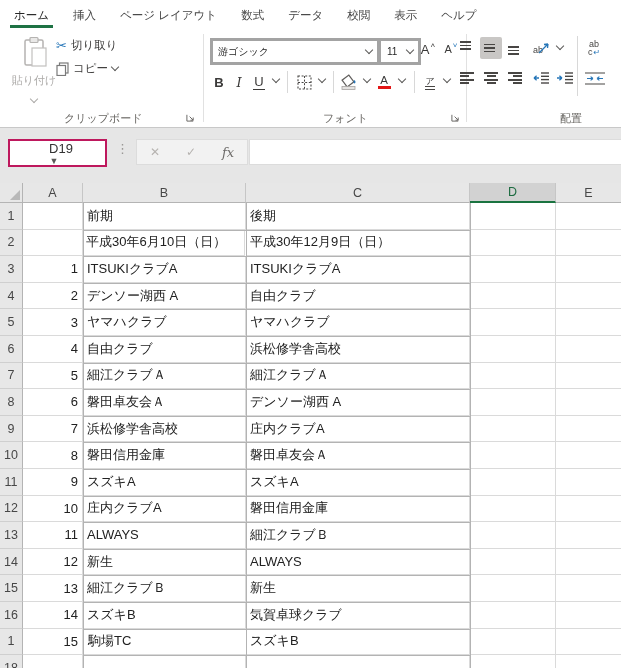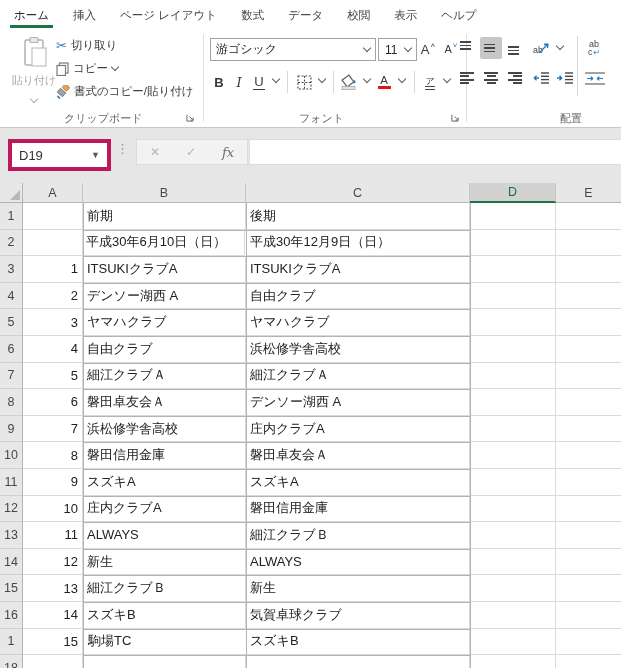--- a/index.html
+++ b/index.html
@@ -12,41 +12,41 @@
   .tab{position:relative;display:flex;align-items:center;padding:0 12px;font-size:11.5px;color:#444;cursor:default;}
   .tab.active{color:#262626;}
   .tab.active::after{content:"";position:absolute;left:8px;right:8px;bottom:2px;height:3px;background:#1e7244;}
   
   .ribbon{position:absolute;top:30px;left:0;width:621px;height:97px;background:#fff;border-bottom:1px solid #c8c8c8;}
   .gsep{position:absolute;top:4px;height:88px;width:1px;background:#e1e1e1;}
   .grouplabel{position:absolute;top:81px;font-size:11px;color:#696763;white-space:nowrap;}
   .launcher{position:absolute;top:83px;width:10px;height:10px;}
   .ritem{position:absolute;display:flex;align-items:center;gap:4px;font-size:11.5px;color:#3b3a39;white-space:nowrap;}
   .chev{display:inline-block;width:5px;height:5px;border-right:1.3px solid #5b5a58;border-bottom:1.3px solid #5b5a58;transform:rotate(45deg);margin-top:-3px;}
-  .combo{position:absolute;background:#fff;border:1px solid #a3a3a3;display:flex;align-items:center;font-size:12px;color:#262626;}
+  .combo{position:absolute;background:#fff;border:3px solid #a3a3a3;display:flex;align-items:center;font-size:10px;color:#262626;}
   .combo .chev{margin-left:auto;margin-right:5px;}
   .disabled{color:#acaaa8;}
   .vbar{width:11px;height:1.6px;background:#484644;}
   .valign-ic{width:14px;height:14px;display:flex;flex-direction:column;gap:2px;}
   .valign-ic.v-top{justify-content:flex-start;}
   .valign-ic.v-mid{justify-content:center;}
   .valign-ic.v-bot{justify-content:flex-end;}
   .halign-ic{width:14px;height:12px;display:flex;flex-direction:column;justify-content:space-between;}
   .halign-ic.h-left{align-items:flex-start;}
   .halign-ic.h-center{align-items:center;}
   .halign-ic.h-right{align-items:flex-end;}
   .hb-l{height:1.6px;background:#484644;width:14px;}
   .hb-s{height:1.6px;background:#484644;width:9px;}
   .albtn{position:absolute;width:22px;height:22px;display:flex;align-items:center;justify-content:center;border-radius:2px;}
   .albtn.sel{background:#c9c7c5;}
   .fontbtn{position:absolute;height:22px;display:flex;align-items:center;justify-content:center;font-size:13px;color:#3b3a39;}
   .minisep{position:absolute;top:41px;height:22px;width:1px;background:#d8d8d8;}
   
   .fstrip{position:absolute;top:128px;left:0;width:621px;height:55px;background:#e6e6e6;}
-  .namebox{position:absolute;left:8px;top:11px;width:95px;height:24px;background:#fff;border:4px solid #be185d;display:flex;align-items:center;font-size:13px;color:#333;}
+  .namebox{position:absolute;left:8px;top:11px;width:95px;height:24px;background:#fff;border:2px solid #be185d;display:flex;align-items:center;font-size:13px;color:#333;flex-direction:column;}
   .namebox .txt{padding-left:7px;flex:1;}
   .nbarrow{font-size:9px;color:#5b5a58;padding-right:7px;}
   .dots{position:absolute;left:116px;top:13px;color:#9a9896;font-size:13px;letter-spacing:0;}
   .fxbox{position:absolute;left:136px;top:11px;width:110px;height:24px;background:#f2f2f2;border:1px solid #dcdcdc;display:flex;align-items:center;justify-content:space-around;}
   .fxbox .b{font-size:12px;color:#b6b3b0;}
   .fxglyph{font-size:13px;color:#6e6c6a;font-style:italic;font-family:"DejaVu Serif","Liberation Serif",serif;}
   .fml{position:absolute;left:249px;top:11px;width:372px;height:24px;background:#fff;border:1px solid #dcdcdc;border-right:none;}
   
   .sheet{position:absolute;top:183px;left:0;width:621px;height:485px;background:#fff;overflow:hidden;}
   .hdr{position:absolute;top:0;height:20px;background:#e7e7e7;border-right:1px solid #c6c6c6;border-bottom:1px solid #b4b4b4;display:flex;align-items:center;justify-content:center;font-size:12.5px;color:#474747;box-sizing:border-box;}
@@ -95,30 +95,20 @@
     <div class="ritem" style="left:56px;top:31px;">
       <span>
         <svg width="13" height="14" viewBox="0 0 13 14">
           <rect x="3.5" y="1" width="8.5" height="10" fill="#fff" stroke="#7a7a7a" stroke-width="1.2"></rect>
           <rect x="1" y="3.5" width="8.5" height="10" fill="#fff" stroke="#7a7a7a" stroke-width="1.2"></rect>
         </svg>
       </span>
       <span>コピー</span>
       <span class="chev"></span>
     </div>
-    <div class="ritem" style="left:56px;top:54px;">
-      <span>
-        <svg width="14" height="14" viewBox="0 0 14 14">
-          <rect x="7" y="0" width="6" height="5" rx="1" transform="rotate(40 10 2.5)" fill="#e2a25b" stroke="#b97c33" stroke-width="0.8"></rect>
-          <rect x="2" y="5" width="7" height="5" transform="rotate(40 5.5 7.5)" fill="#9aa3a8" stroke="#6e7578" stroke-width="0.8"></rect>
-          <path d="M1.5 11 L4 13.5" stroke="#2676b8" stroke-width="1.6"></path>
-        </svg>
-      </span>
-      <span>書式のコピー/貼り付け</span>
-    </div>
     <div class="grouplabel" style="left:64px;">クリップボード</div>
     <div class="launcher" style="left:186px;">
       <svg width="9" height="9" viewBox="0 0 10 10">
           <path d="M1 2 v7 h7 M4 4 l4 4 M8 5 v3 h-3" fill="none" stroke="#6b6967" stroke-width="1.1"></path>
         </svg>
     </div>
   </div>
   <div class="gsep" style="left:203px;"></div>
 
   <div class="abs" style="left:203px;top:0;width:263px;height:96px;">
@@ -175,21 +165,21 @@
     </div>
     <span class="chev" style="position:absolute;left:196px;top:49px;"></span>
     <div class="minisep" style="left:211px;"></div>
 
     <div class="fontbtn" style="left:218px;top:41px;width:18px;flex-direction:column;gap:1px;">
       <span style="font-size:9px;line-height:8px;">ア</span>
       <span style="display:block;width:10px;height:1.4px;background:#484644;box-shadow:0 3px 0 #484644;"></span>
     </div>
     <span class="chev" style="position:absolute;left:241px;top:49px;"></span>
 
-    <div class="grouplabel" style="left:96px;">フォント</div>
+    <div class="grouplabel" style="left:120px;">フォント</div>
     <div class="launcher" style="left:248px;">
       <svg width="9" height="9" viewBox="0 0 10 10">
           <path d="M1 2 v7 h7 M4 4 l4 4 M8 5 v3 h-3" fill="none" stroke="#6b6967" stroke-width="1.1"></path>
         </svg>
     </div>
   </div>
   <div class="gsep" style="left:466px;"></div>
 
   <div class="abs" style="left:444px;top:0;width:155px;height:96px;">
     <div class="albtn" style="left:12px;top:7px;">

